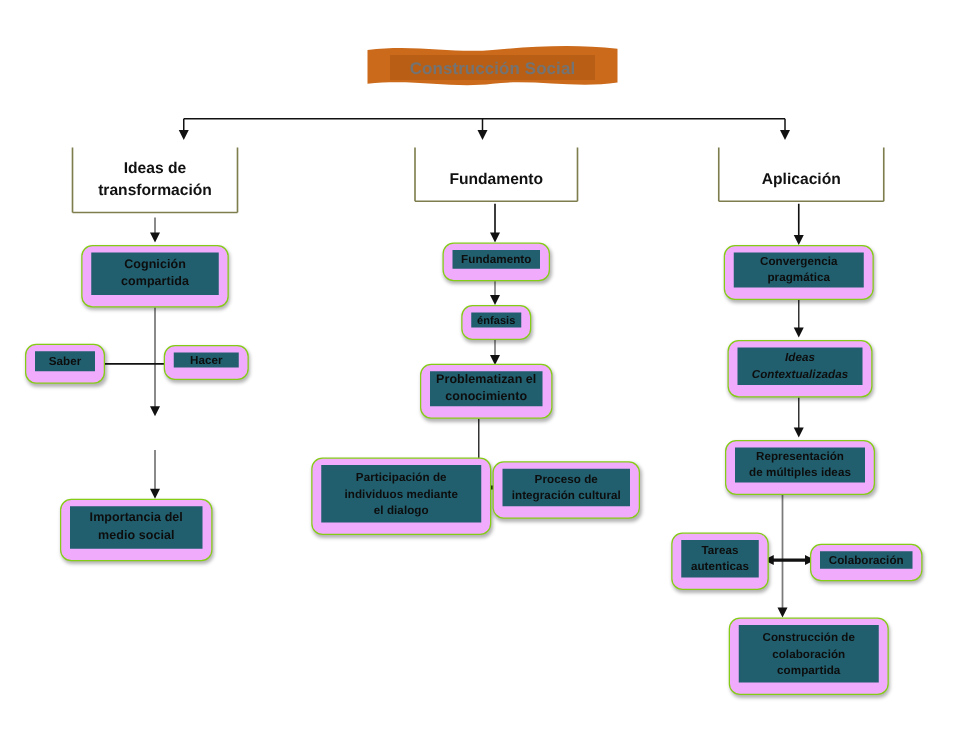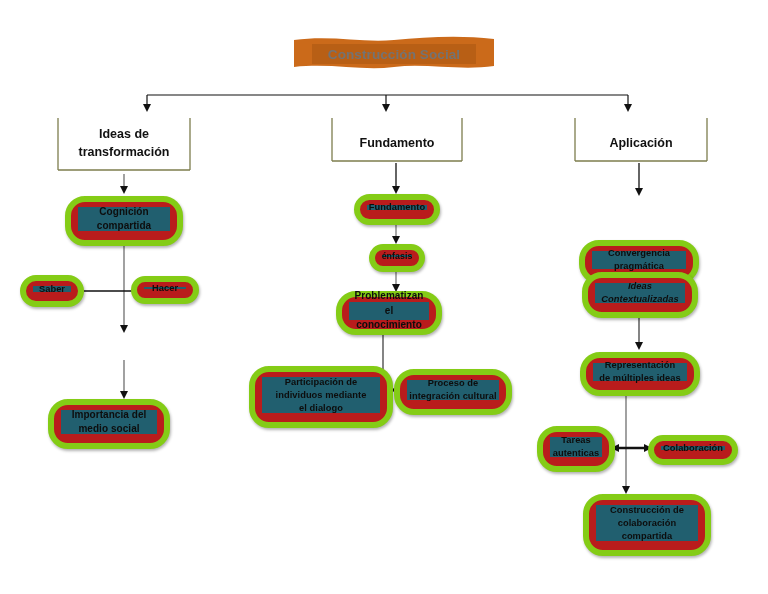--- a/index.html
+++ b/index.html
@@ -67,23 +67,23 @@
     position: absolute;
     left: 0;
     width: 100%;
     text-align: center;
   }
 
   
   .node {
     position: absolute;
     box-sizing: border-box;
-    background: #b91c1c;
-    border: 6px solid #84cc16;
-    border-radius: 20px;
+    background: #f0abfc;
+    border: 1px solid #84cc16;
+    border-radius: 9px;
     box-shadow: 1px 2px 3px rgba(0,0,0,0.30);
   }
   .node .inner {
     position: absolute;
     left: 7px;
     right: 7px;
     top: 5px;
     bottom: 9px;
     background: #215f6f;
     display: flex;
@@ -279,21 +279,21 @@
 
   <div class="node" style="left:394px; top:369px; width:118px; height:46px;">
     <div class="inner">
       <div>
         <span>Proceso de</span>
         <span>integración cultural</span>
       </div>
     </div>
   </div>
 
-  <div class="node" style="left:579px; top:196px; width:120px; height:44px;margin-top:44px;">
+  <div class="node" style="left:579px; top:196px; width:120px; height:44px;">
     <div class="inner">
       <div>
         <span>Convergencia</span>
         <span>pragmática</span>
       </div>
     </div>
   </div>
 
   <div class="node" style="left:582px; top:272px; width:116px; height:46px;font-style:italic;">
     <div class="inner">

